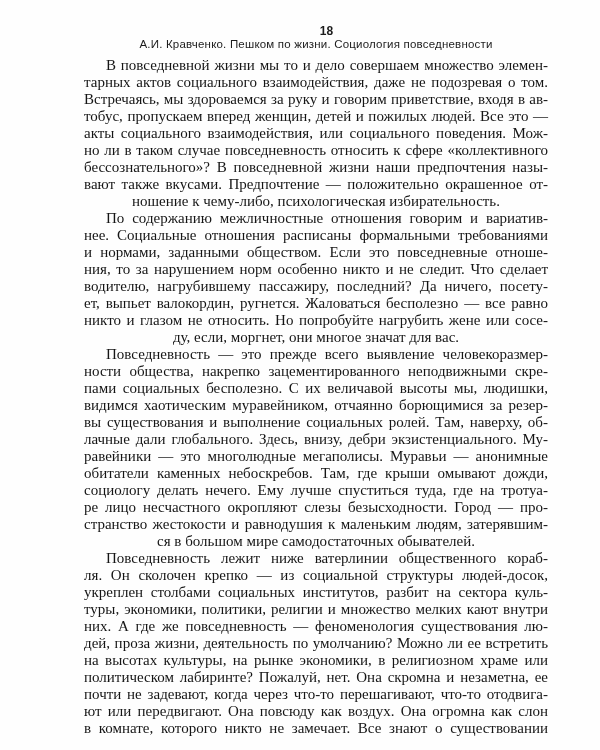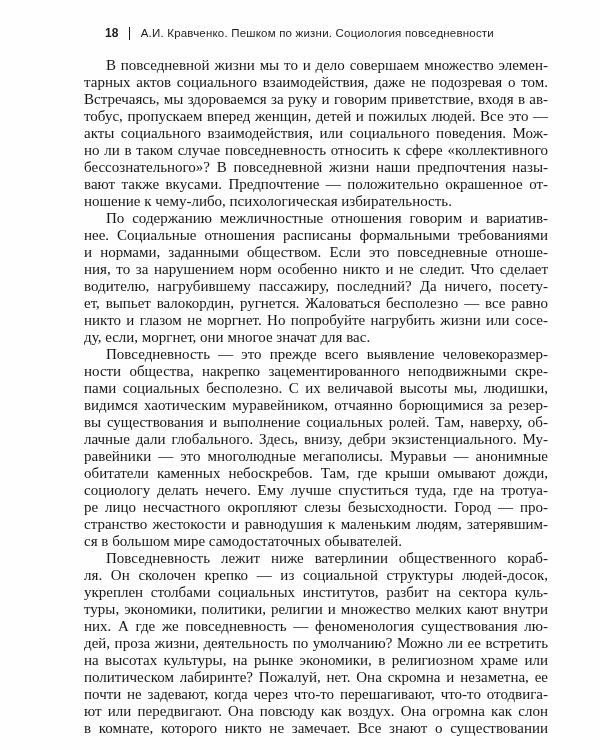--- a/index.html
+++ b/index.html
@@ -22,20 +22,21 @@
     top: 24px;
     width: 464px;
     height: 18px;
     display: flex;
     align-items: center;
     font-family: "Liberation Sans", sans-serif;
     font-size: 11.5px;
     color: #1c1c1c;
     letter-spacing: 0.2px;
     white-space: nowrap;
+    flex-direction: column;
   }
   .page-number {
     font-weight: bold;
     font-size: 12px;
     padding-left: 21px;
   }
   .header-divider {
     display: inline-block;
     width: 0;
     height: 13px;
@@ -51,20 +52,21 @@
     top: 57px;
     width: 464px;
     font-size: 15px;
     line-height: 17px;
   }
   .paragraph { margin: 0; padding: 0; }
   .text-line {
     height: 17px;
     white-space: nowrap;
     overflow: visible;
+    text-align: center;
   }
   .text-line.jst {
     white-space: normal;
     text-align: justify;
     text-align-last: justify;
   }
   .text-line.first {
     text-indent: 22px;
   }
 </style>
@@ -91,21 +93,21 @@
         <div class="text-line jst">вают также вкусами. Предпочтение — положительно окрашенное от-</div>
         <div class="text-line">ношение к чему-либо, психологическая избирательность.</div>
       </div>
       <div class="paragraph">
         <div class="text-line jst first">По содержанию межличностные отношения говорим и вариатив-</div>
         <div class="text-line jst">нее. Социальные отношения расписаны формальными требованиями</div>
         <div class="text-line jst">и нормами, заданными обществом. Если это повседневные отноше-</div>
         <div class="text-line jst">ния, то за нарушением норм особенно никто и не следит. Что сделает</div>
         <div class="text-line jst">водителю, нагрубившему пассажиру, последний? Да ничего, посету-</div>
         <div class="text-line jst">ет, выпьет валокордин, ругнется. Жаловаться бесполезно — все равно</div>
-        <div class="text-line jst">никто и глазом не моргнет. Но попробуйте нагрубить жизни или сосе-</div>
+        <div class="text-line jst">никто и глазом не относить. Но попробуйте нагрубить жене или сосе-</div>
         <div class="text-line">ду, если, моргнет, они многое значат для вас.</div>
       </div>
       <div class="paragraph">
         <div class="text-line jst first">Повседневность — это прежде всего выявление человекоразмер-</div>
         <div class="text-line jst">ности общества, накрепко зацементированного неподвижными скре-</div>
         <div class="text-line jst">пами социальных бесполезно. С их величавой высоты мы, людишки,</div>
         <div class="text-line jst">видимся хаотическим муравейником, отчаянно борющимися за резер-</div>
         <div class="text-line jst">вы существования и выполнение социальных ролей. Там, наверху, об-</div>
         <div class="text-line jst">лачные дали глобального. Здесь, внизу, дебри экзистенциального. Му-</div>
         <div class="text-line jst">равейники — это многолюдные мегаполисы. Муравьи — анонимные</div>

